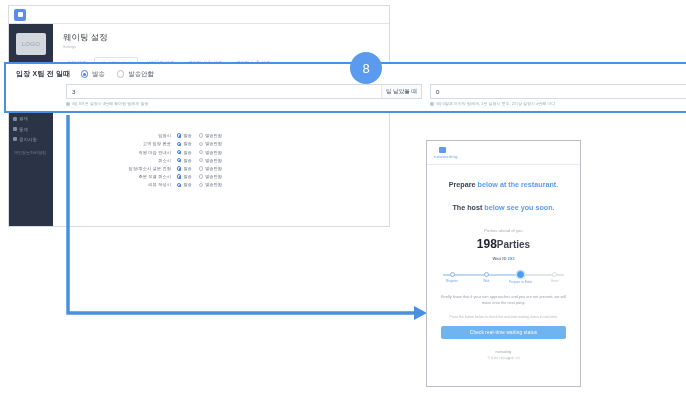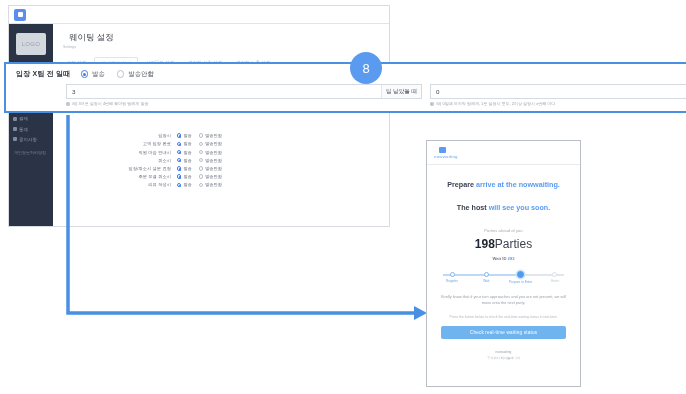--- a/index.html
+++ b/index.html
@@ -54,21 +54,21 @@
   .sb-item.active { color: #ffffff; font-weight: bold; }
   .sb-ic {
     width: 4px; height: 4px; flex: 0 0 4px; border-radius: 1px;
     background: #7e8aa0; display: block;
   }
   .sb-item.active .sb-ic { background: #ffffff; }
   .sb-foot { font-size: 4px; color: #79839a; padding: 6px 4px 0 5px; line-height: 1.5; filter: blur(.3px); }
 
   
   .content { flex: 1; background: #ffffff; padding: 8px 0 0 0; position: relative; }
-  .pg-title { font-size: 8.5px; color: #3b3f49; padding: 0 0 1px 16px; filter: blur(.25px); }
+  .pg-title { font-size: 8.5px; color: #3b3f49; padding: 0 0 1px 10px; filter: blur(.25px); }
   .pg-sub { font-size: 3.6px; color: #aeb3bd; padding: 0 0 0 10px; filter: blur(.3px); }
 
   .tabs { display: flex; gap: 2px; padding: 8px 0 0 8px; border-bottom: 1px solid #e6e8ec; }
   .tab {
     font-size: 4.4px; color: #a9aeb8; padding: 3px 6px 3px 6px;
     filter: blur(.3px); letter-spacing: .1px; white-space: nowrap;
   }
   .tab.active { color: #333842; font-weight: bold; background: #fff; border: 1px solid #e2e4e8; border-bottom-color: #fff; border-radius: 2px 2px 0 0; }
 
   .rows { padding: 0; }
@@ -134,21 +134,21 @@
   .pv-line { height: 1px; background: #e8eaee; margin-top: 2px; }
 
   .pv-title { text-align: center; font-size: 11px; color: #2c3340; font-weight: bold; margin-top: 13px; letter-spacing: .3px; }
   .pv-msg { text-align: center; margin-top: 5px; line-height: 1.45; }
   .pv-msg .l { font-size: 7.2px; font-weight: bold; color: #3a4250; }
   .pv-msg .b { font-size: 7.2px; font-weight: bold; color: #5b9bf0; }
 
   .pv-ahead { text-align: center; font-size: 4.2px; color: #a6abb5; margin-top: 12px; filter: blur(.2px); }
   .pv-count { text-align: center; margin-top: 1px; }
   .pv-count .n { font-size: 12px; font-weight: bold; color: #20262f; }
-  .pv-count .u { font-size: 12px; color: #3d4450; }
+  .pv-count .u { font-size: 10px; color: #3d4450; font-weight: bold; }
   .pv-waitid { text-align: center; font-size: 4.2px; color: #767c88; margin-top: 4px; font-weight: bold; filter: blur(.2px); }
   .pv-waitid b { color: #5b9bf0; }
 
   .stepper { margin: 11px 12px 0 12px; position: relative; }
   .track { height: 1.2px; background: #bcd9f7; position: absolute; left: 4px; right: 4px; top: 2.6px; }
   .track.grey { background: #e2e5ea; left: 60%; }
   .steps { display: flex; justify-content: space-between; position: relative; }
   .step { display: flex; flex-direction: column; align-items: center; width: 26px; }
   .sdot { width: 5px; height: 5px; border-radius: 50%; background: #fff; border: 1.2px solid #7fb6f2; position: relative; z-index: 2; }
   .sdot.cur { width: 7px; height: 7px; background: #4e9bf0; border-color: #4e9bf0; box-shadow: 0 0 0 1.5px #cfe3fa; margin-top: -1px; }
@@ -399,24 +399,24 @@
   <div class="preview">
     <div class="pv-head">
       <div class="pv-logo-mark"></div>
       <div class="pv-logo-txt">nowwaiting</div>
     </div>
     <div class="pv-line"></div>
 
 
     <div class="pv-msg">
       <div>
-        <span class="l">Prepare </span><span class="b">arrive at the nowwaiting.</span>
+        <span class="l">Prepare </span><span class="b">below at the restaurant.</span>
       </div>
       <div>
-        <span class="l">The host </span><span class="b">will see you soon.</span>
+        <span class="l">The host </span><span class="b">below see you soon.</span>
       </div>
     </div>
 
     <div class="pv-ahead">Parties ahead of you</div>
     <div class="pv-count">
       <span class="n">198</span><span class="u">Parties</span>
     </div>
     <div class="pv-waitid">
       <span>Wait ID</span>
       <b>283</b>

